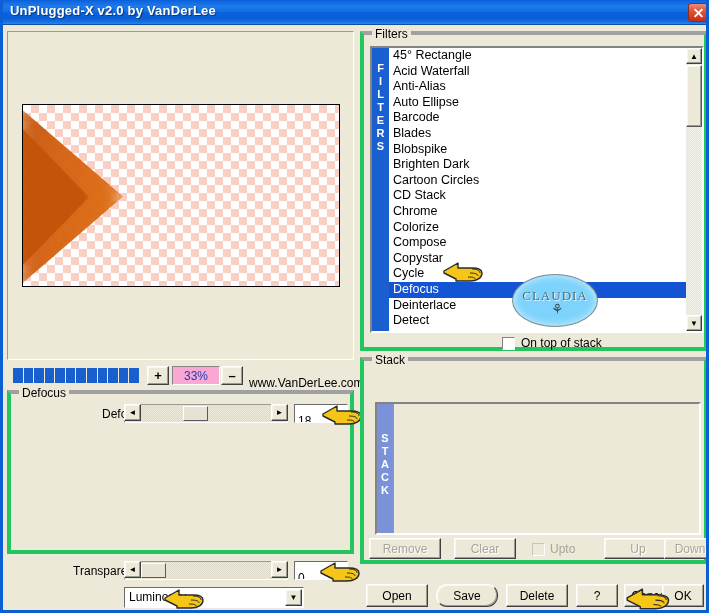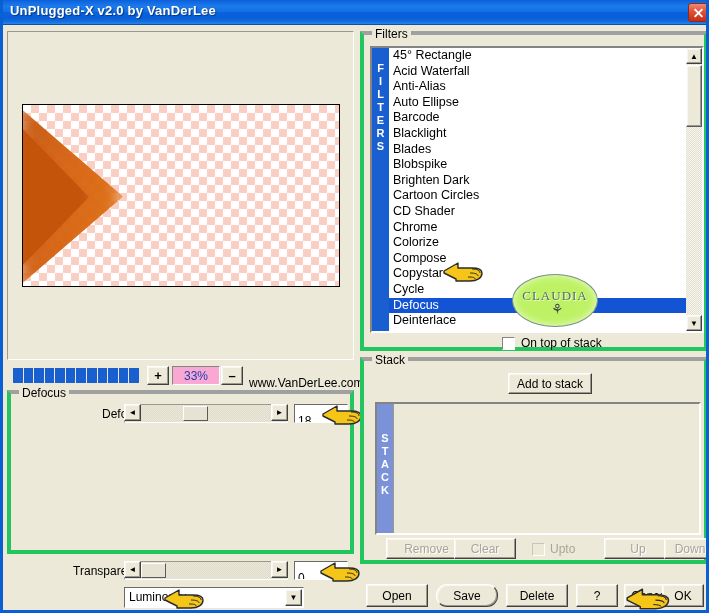--- a/index.html
+++ b/index.html
@@ -231,21 +231,21 @@
     border: 1px solid; border-color: #ffffff #5a5a5a #5a5a5a #ffffff;
     box-shadow: inset -1px -1px 0 #9a9a8e, inset 1px 1px 0 #f7f6ef;
     cursor: pointer;
   }
   #watermark {
     position: absolute; left: 140px; top: 226px;
     width: 86px; height: 53px;
     border-radius: 50%;
     background:
       radial-gradient(ellipse at 35% 30%, #eef3f5 0%, #cdd9dd 45%, #9fb2b8 80%, #8d a0a6 100%);
-    background-color: #bef264;
+    background-color: #7dd3fc;
     border: 1px solid #7c8f95;
     box-shadow: inset 0 0 8px rgba(255,255,255,.7);
     display:flex; align-items:center; justify-content:center;
     overflow: hidden;
   }
   #watermark .wm-text {
     font-family: "Liberation Serif", serif;
     font-size: 13px; letter-spacing: 1px; color: #566a70;
     text-shadow: 1px 1px 0 rgba(255,255,255,.8);
     margin-top: -10px;
@@ -395,26 +395,25 @@
         <span>R</span>
         <span>S</span>
       </div>
 
       <div id="filter-items">
         <div class="filter-item">45° Rectangle</div>
         <div class="filter-item">Acid Waterfall</div>
         <div class="filter-item">Anti-Alias</div>
         <div class="filter-item">Auto Ellipse</div>
         <div class="filter-item">Barcode</div>
-        <div class="filter-item">Blacklight</div>
         <div class="filter-item">Blades</div>
         <div class="filter-item">Blobspike</div>
         <div class="filter-item">Brighten Dark</div>
         <div class="filter-item">Cartoon Circles</div>
-        <div class="filter-item">CD Shader</div>
+        <div class="filter-item">CD Stack</div>
         <div class="filter-item">Chrome</div>
         <div class="filter-item">Colorize</div>
         <div class="filter-item">Compose</div>
         <div class="filter-item">Copystar</div>
         <div class="filter-item">Cycle</div>
         <div class="filter-item selected">Defocus</div>
         <div class="filter-item">Deinterlace</div>
         <div class="filter-item">Detect</div>
 
       </div>
@@ -442,34 +441,33 @@
 
     <div id="on-top-row">
       <div class="checkbox"></div>
       <span>On top of stack</span>
     </div>
   </div>
 
   <div class="group" id="stack-group">
     <div class="group-label">Stack</div>
 
-    <div class="btn" id="add-to-stack">Add to stack</div>
 
     <div id="stack-listbox">
       <div class="vert-strip">
         <span>S</span>
         <span>T</span>
         <span>A</span>
         <span>C</span>
         <span>K</span>
       </div>
       <div id="stack-inner"></div>
     </div>
 
-    <div class="btn disabled stack-btn" style="left:22px; width:81px;">Remove</div>
+    <div class="btn disabled stack-btn" style="left:5px; width:72px;">Remove</div>
     <div class="btn disabled stack-btn" style="left:90px; width:62px;">Clear</div>
     <div style="position:absolute; left:168px; top:181px; display:flex; align-items:center; gap:5px; font-size:12px; color:#a8a49a;">
       <div class="checkbox" style="border-color:#c8c5ba #ffffff #ffffff #c8c5ba; background:#ece9d8;"></div>
       <span>Upto</span>
     </div>
     <div class="btn disabled stack-btn" style="left:240px; width:68px;">Up</div>
     <div class="btn disabled stack-btn" style="left:300px; width:52px;">Down</div>
   </div>
 
   <div class="btn bottom-btn" style="left:363px; width:62px;">Open</div>

